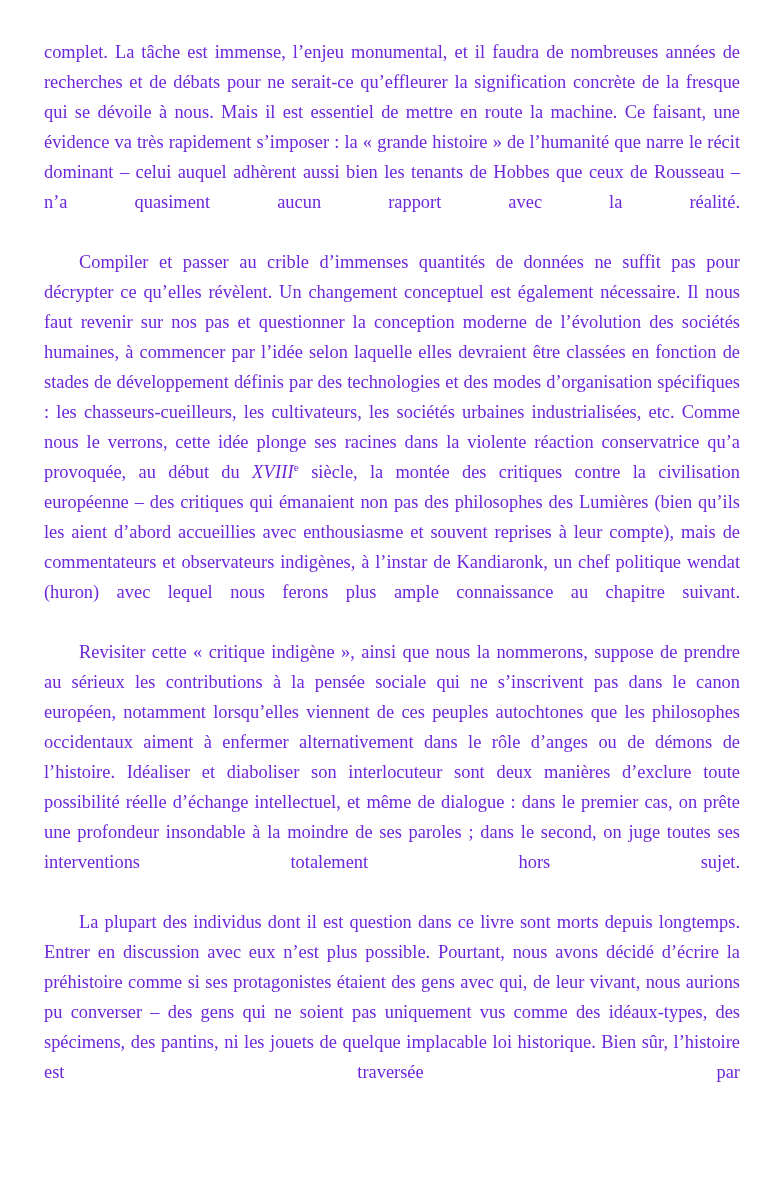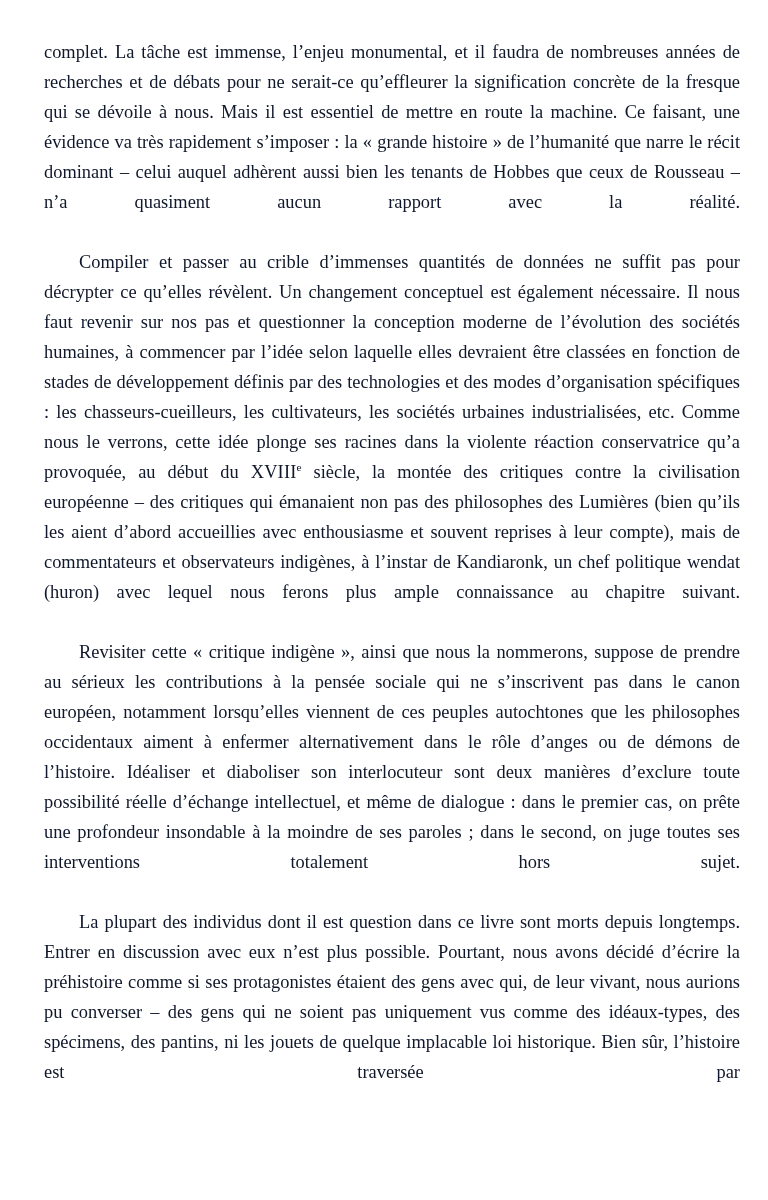--- a/index.html
+++ b/index.html
@@ -20,40 +20,41 @@
     position: absolute;
     left: 44px;
     top: 37px;
     width: 696px;
   }
   p.para {
     margin: 0;
     font-family: "Liberation Serif", "DejaVu Serif", serif;
     font-size: 18.4px;
     line-height: 30px;
-    color: #0f172a;
+    color: #6d28d9;
     text-align: justify;
     text-justify: inter-word;
     -webkit-font-smoothing: antialiased;
     hyphens: none;
     word-spacing: 0.02em;
   }
   p.para.indent {
     text-indent: 35px;
   }
   
   p.para:after {
     content: "";
     display: inline-block;
     width: 100%;
   }
   .smallcaps {
     font-variant: small-caps;
     font-size: 1em;
     letter-spacing: 0.01em;
+    font-style: italic;
   }
   .sup {
     font-size: 0.62em;
     vertical-align: super;
     line-height: 0;
   }
 </style>
 </head>
 <body>
 

